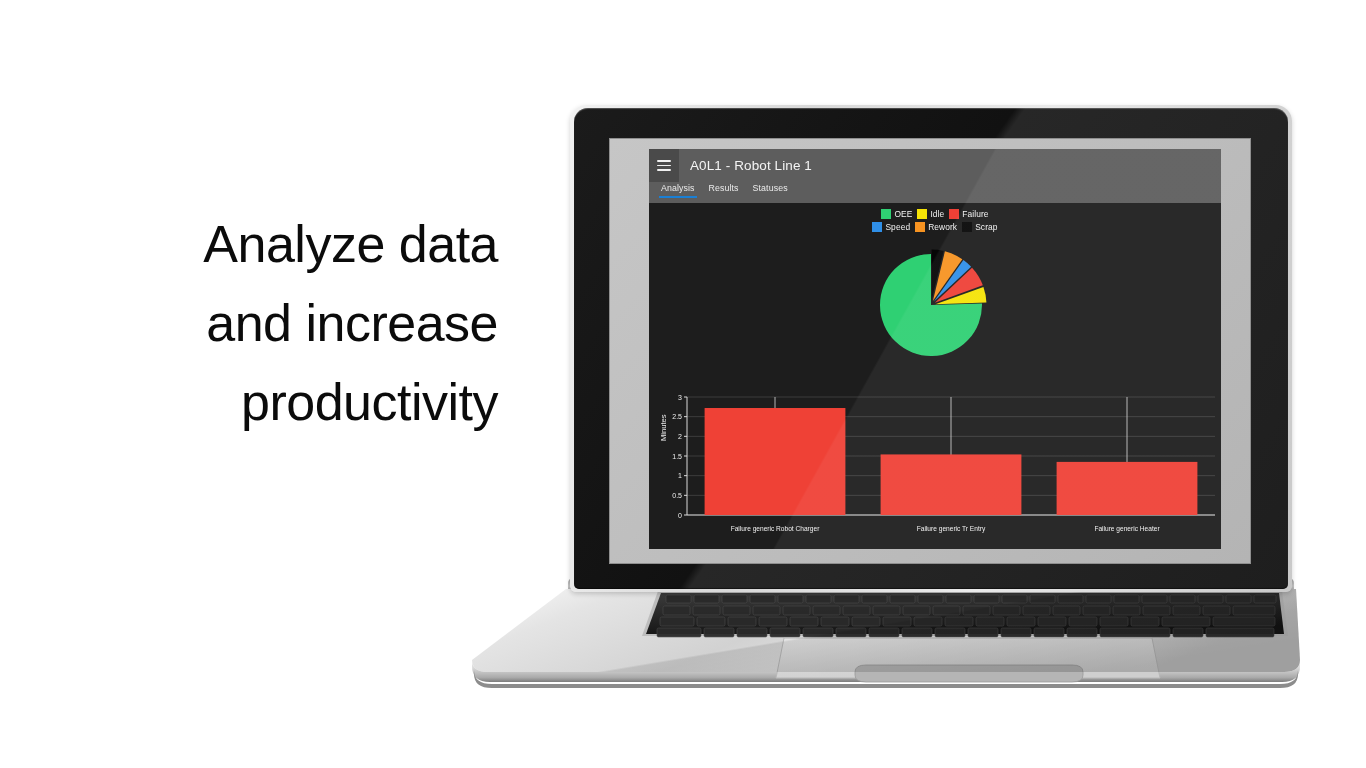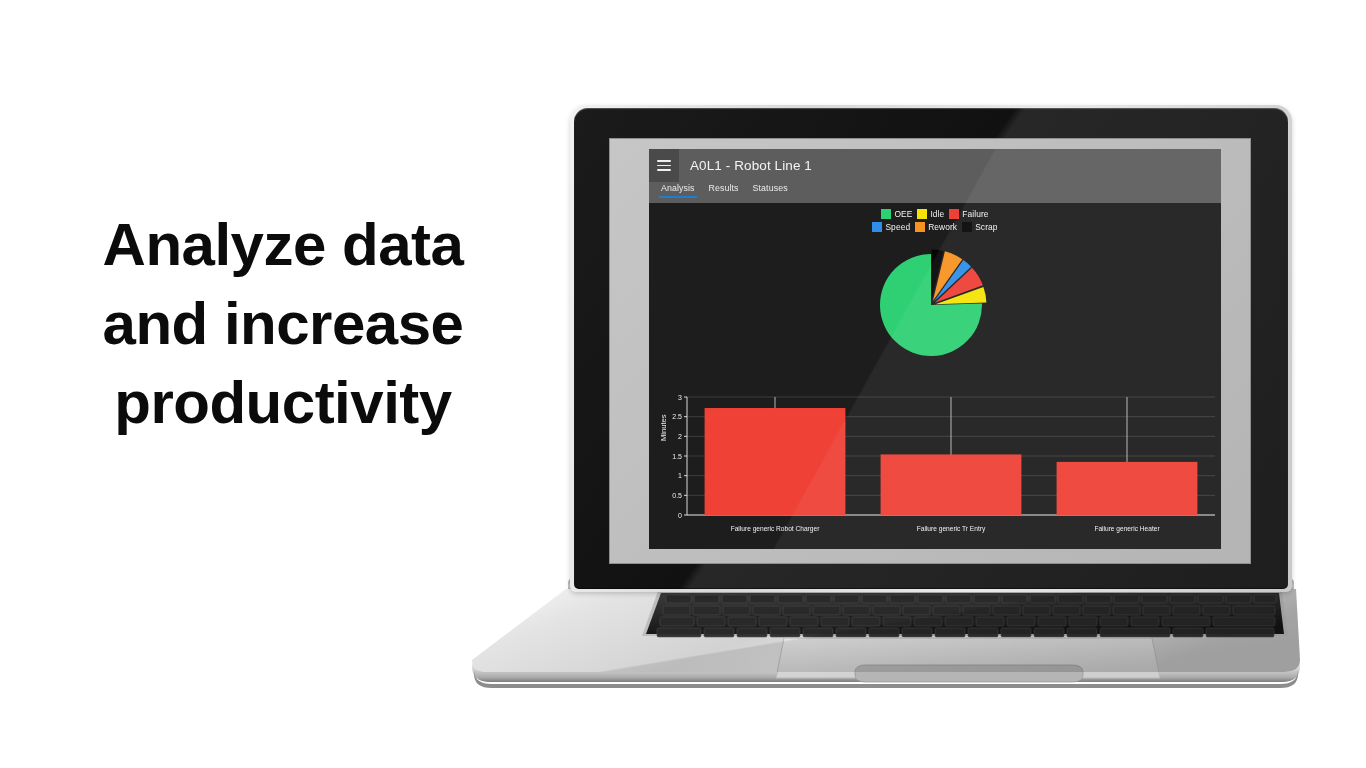--- a/index.html
+++ b/index.html
@@ -22,26 +22,26 @@
     background: #ffffff;
   }
 
   
   .headline {
     position: absolute;
     left: 68px;
     top: 205px;
     width: 430px;
     font-family: "Liberation Sans", sans-serif;
-    font-weight: bold;
-    font-size: 60px;
+    font-weight: normal;
+    font-size: 52px;
     line-height: 79px;
     letter-spacing: -0.5px;
     color: #0b0b0b;
-    text-align: center;
+    text-align: right;
     white-space: pre-line;
   }
 
   
   #laptop {
     position: absolute;
     left: 470px;
     top: 100px;
     width: 830px;
     height: 590px;

